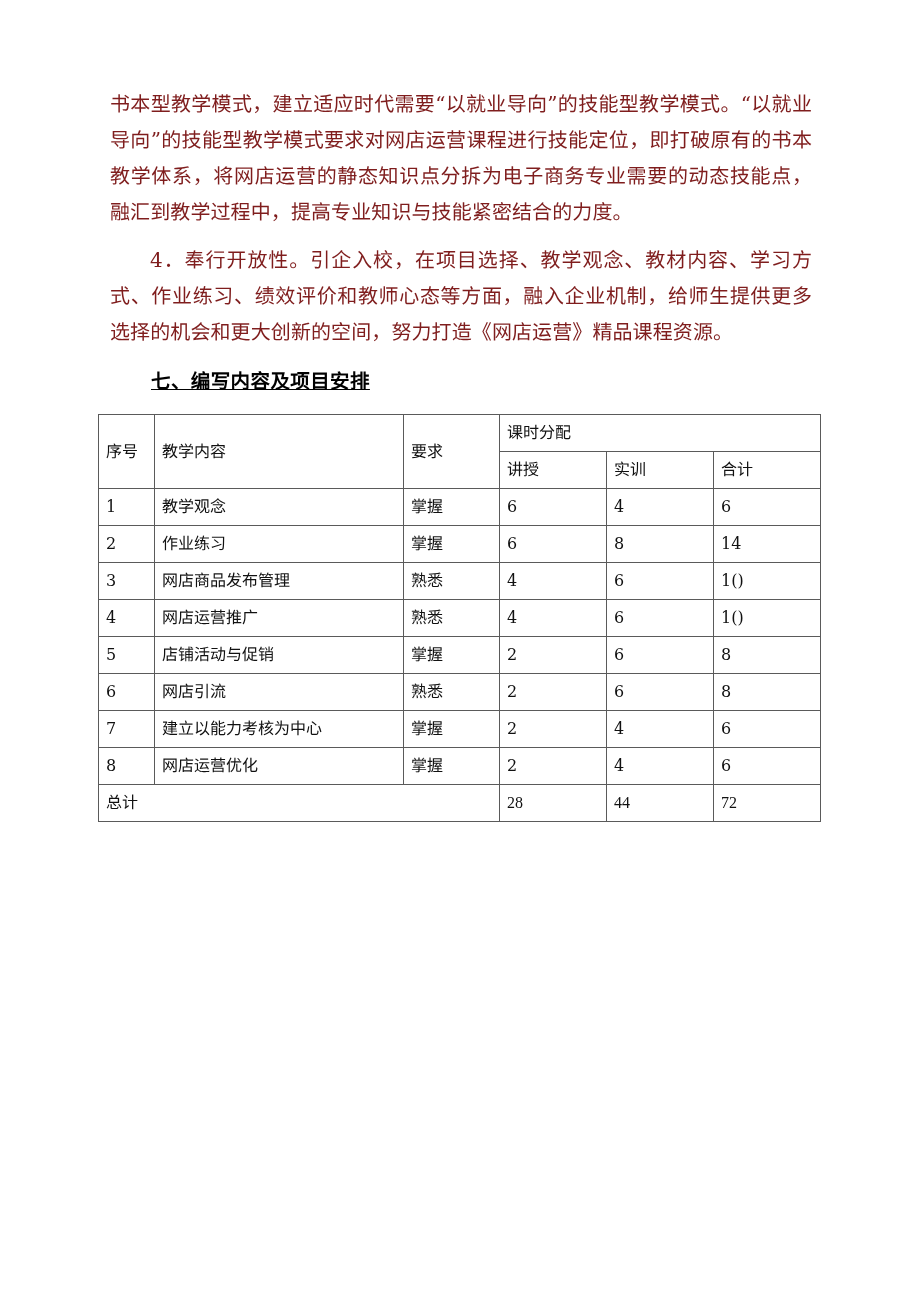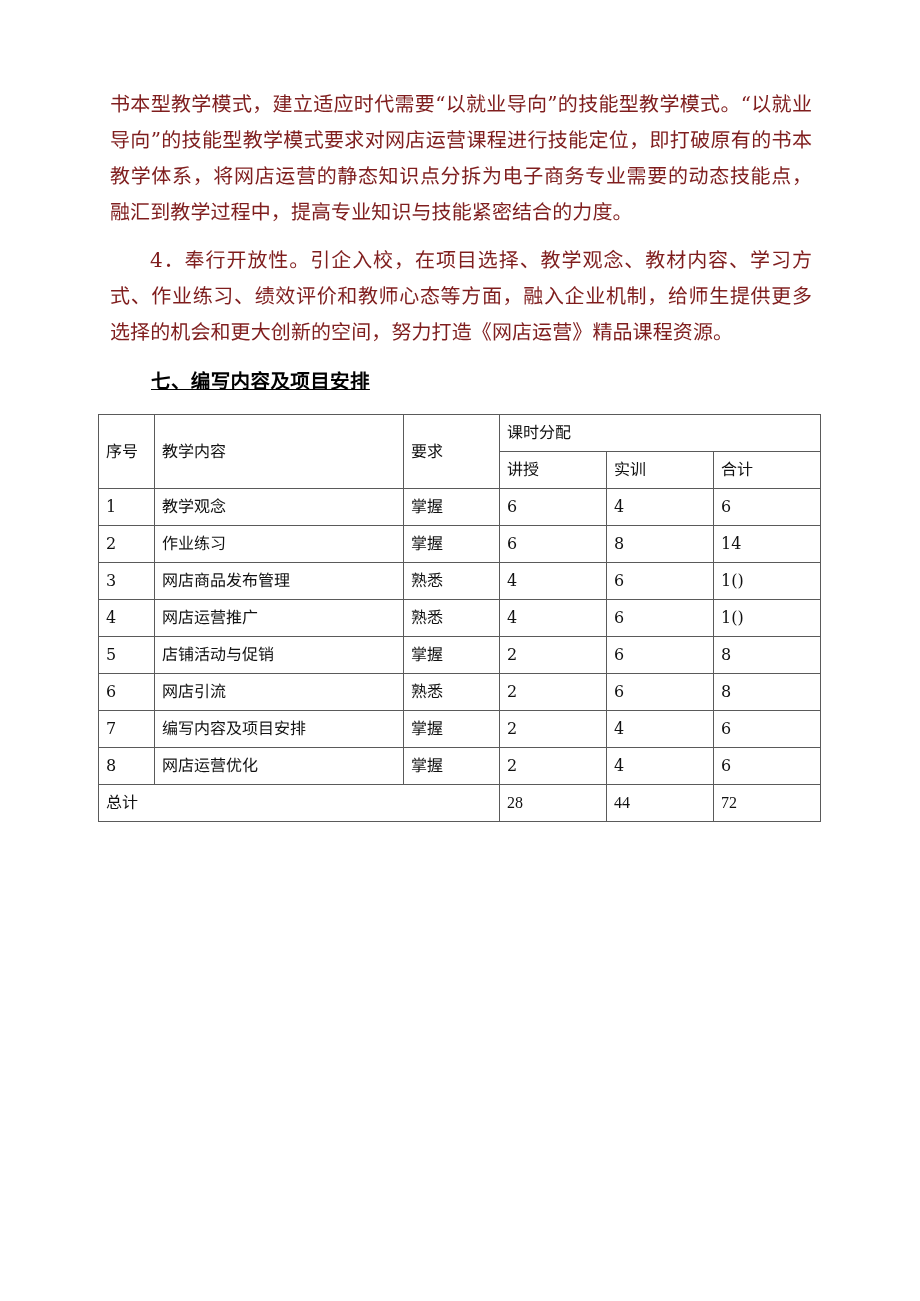--- a/index.html
+++ b/index.html
@@ -192,21 +192,21 @@
           <tr>
             <td class="row-cell">6</td>
             <td class="row-cell">网店引流</td>
             <td class="row-cell">熟悉</td>
             <td class="row-cell">2</td>
             <td class="row-cell">6</td>
             <td class="row-cell">8</td>
           </tr>
           <tr>
             <td class="row-cell">7</td>
-            <td class="row-cell">编写内容及项目安排</td>
+            <td class="row-cell">建立以能力考核为中心</td>
             <td class="row-cell">掌握</td>
             <td class="row-cell">2</td>
             <td class="row-cell">4</td>
             <td class="row-cell">6</td>
           </tr>
           <tr>
             <td class="row-cell">8</td>
             <td class="row-cell">网店运营优化</td>
             <td class="row-cell">掌握</td>
             <td class="row-cell">2</td>

